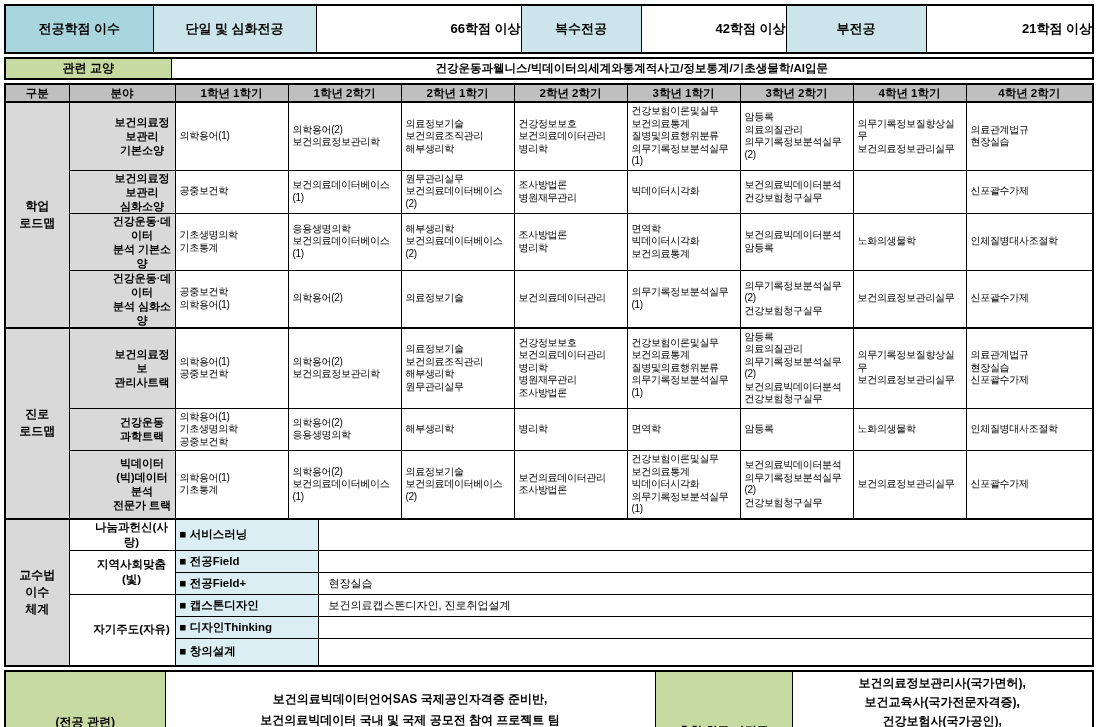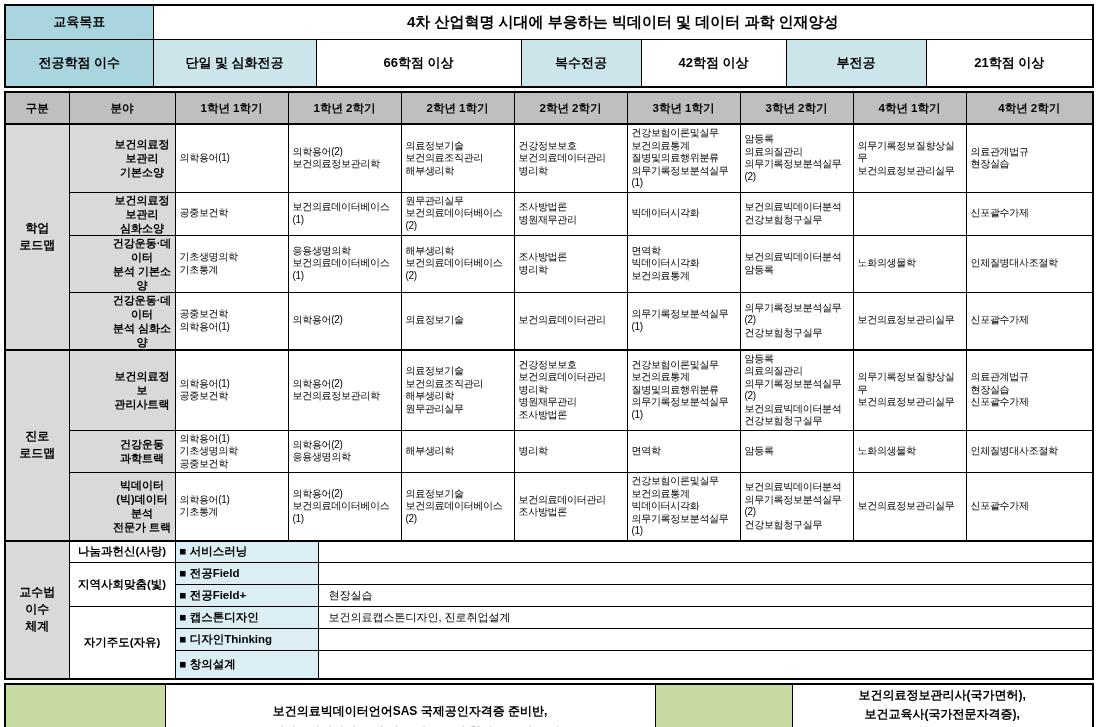--- a/index.html
+++ b/index.html
@@ -15,30 +15,30 @@
   .ped { margin-top: -2px; }
   td {
     border: 1px solid #000;
     vertical-align: middle;
     white-space: pre-line;
     overflow: hidden;
     font-size: 11px;
   }
   .lbl-teal  { background:#A9D5DE; font-weight:bold; text-align:center; font-size:13px; }
   .cell-blue { background:#CBE5EB; font-weight:bold; text-align:center; font-size:13px; }
-  .cell-bold { font-weight:bold; text-align:center; font-size:13px; }
+  .cell-bold { font-weight:bold; text-align:right; font-size:13px; }
   .title-cell{ font-weight:bold; text-align:center; font-size:15px; }
   .lbl-green { background:#C7DAA1; font-weight:bold; text-align:center; font-size:12px; }
   .la-value  { font-weight:bold; text-align:center; font-size:11.5px; }
   .hcell     { background:#BFBFBF; font-weight:bold; text-align:center; font-size:11.5px; }
   .group-cell{ background:#D9D9D9; font-weight:bold; text-align:center; font-size:12px; line-height:17px; }
   .field-cell{ background:#D9D9D9; font-weight:bold; text-align:center; font-size:11px; line-height:14px;padding-left:40px; }
   .course-cell{ font-size:10px; line-height:12.5px; text-align:left; padding:2px 2px 2px 4px; letter-spacing:-0.3px; }
   .section-start td { border-top: 2px solid #000; }
-  .ped-cat   { font-weight:bold; text-align:center; font-size:11.5px; background:#fff; }
+  .ped-cat   { font-weight:bold; text-align:center; font-size:11.5px; background:#fff;padding-left:19px; }
   .ped-method{ background:#DBEEF3; font-weight:bold; text-align:left; padding-left:4px; font-size:11.5px; }
   .ped-value { text-align:left; padding-left:10px; font-size:11px; }
   .bottom-label{ background:#C7DAA1; font-weight:bold; text-align:center; font-size:12px; line-height:18px; }
   .bottom-value{ font-weight:bold; text-align:center; font-size:12px; }
   .bv-left  { line-height: 21px; }
   .bv-right { line-height: 19px; }
 </style>
 </head>
 <body>
 
@@ -48,52 +48,60 @@
     <colgroup>
       <col style="width:148px">
         <col style="width:163px">
         <col style="width:205px">
       <col style="width:120px">
         <col style="width:145px">
         <col style="width:140px">
         <col style="width:167px">
     </colgroup>
     <tbody>
-        <tr style="height:34px">
-      <td class="lbl-teal">교육목표</td>
-      <td colspan="6" class="title-cell">4차 산업혁명 시대에 부응하는 빅데이터 및 데이터 과학 인재양성</td>
-    </tr>
     <tr style="height:48px">
       <td class="lbl-teal">전공학점 이수</td>
       <td class="cell-blue">단일 및 심화전공</td>
       <td class="cell-bold">66학점 이상</td>
       <td class="cell-blue">복수전공</td>
       <td class="cell-bold">42학점 이상</td>
       <td class="cell-blue">부전공</td>
       <td class="cell-bold">21학점 이상</td>
     </tr>
   </tbody>
     </table>
 
+  <table class="mt">
+    <colgroup>
+        <col style="width:166px">
+        <col style="width:922px">
+      </colgroup>
+    <tbody>
+        <tr style="height:21px">
+      <td class="lbl-green">관련 교양</td>
+      <td class="la-value">건강운동과웰니스/빅데이터의세계와통계적사고/정보통계/기초생물학/AI입문</td>
+    </tr>
+  </tbody>
+    </table>
 
   <table class="mt">
     <colgroup>
       <col style="width:64px">
         <col style="width:106px">
       <col style="width:113px">
         <col style="width:113px">
         <col style="width:113px">
         <col style="width:113px">
       <col style="width:113px">
         <col style="width:113px">
         <col style="width:113px">
         <col style="width:127px">
     </colgroup>
     <tbody>
-      <tr style="height:32px">
+      <tr style="height:18px">
           <td class="hcell">구분</td>
           <td class="hcell">분야</td>
           <td class="hcell">1학년 1학기</td>
           <td class="hcell">1학년 2학기</td>
           <td class="hcell">2학년 1학기</td>
           <td class="hcell">2학년 2학기</td>
           <td class="hcell">3학년 1학기</td>
           <td class="hcell">3학년 2학기</td>
           <td class="hcell">4학년 1학기</td>
           <td class="hcell">4학년 2학기</td>

